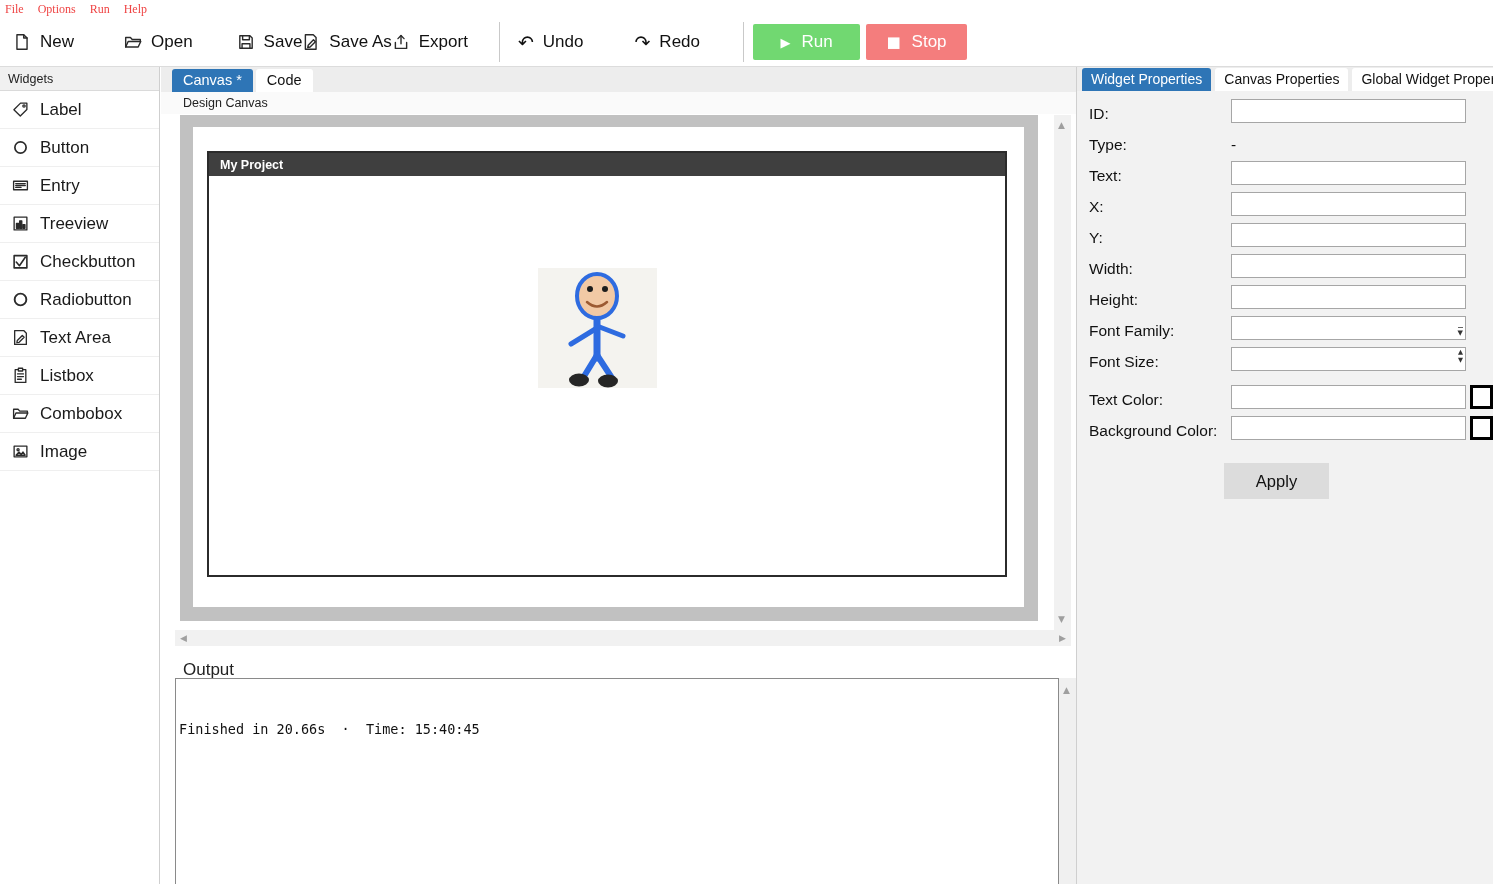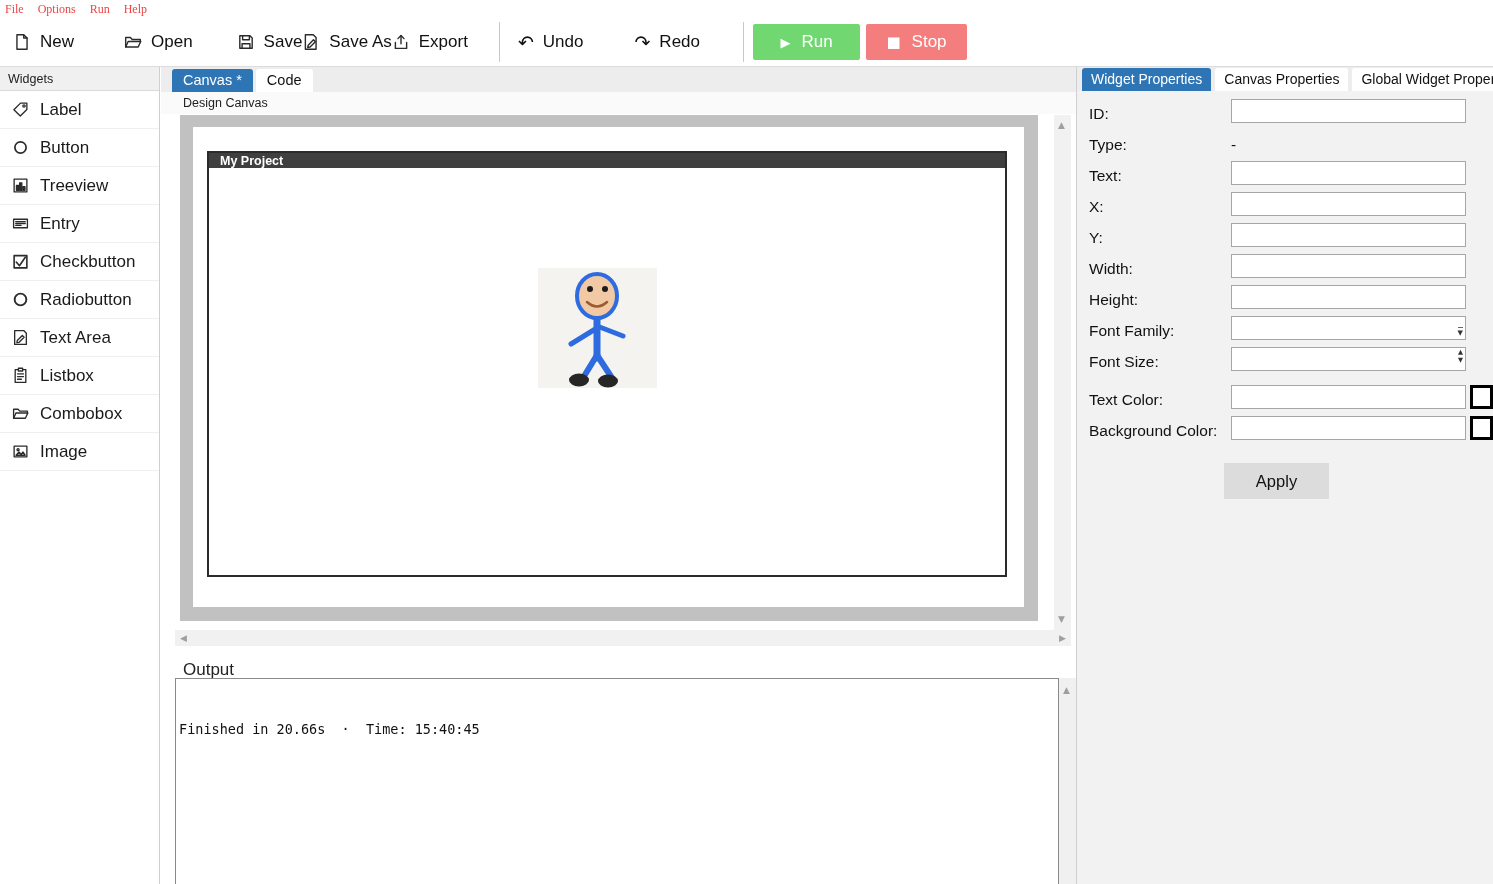--- a/index.html
+++ b/index.html
@@ -35,21 +35,21 @@
   
   .center { position:absolute; left:161px; top:67px; width:915px; bottom:0; background:#fff; }
   .ctabbar { position:absolute; left:0; top:0; right:0; height:25px; background:#ededed; display:flex; align-items:flex-end; padding-left:11px; gap:3px; }
   .tab { font-size:14.5px; padding:3px 11px 4px; background:#fff; color:#111; border-radius:3px 3px 0 0; cursor:default; white-space:nowrap; }
   .tab.active { background:#2e75b6; color:#fff; }
   .design-label { position:absolute; left:0; top:25px; right:0; height:22px; background:#fafafa; font-size:12.5px; color:#222; padding:4px 0 0 22px; }
 
   .canvas-outer { position:absolute; left:19px; top:48px; width:858px; height:506px; background:#c1c1c1; }
   .canvas-page { position:absolute; left:13px; top:12px; width:831px; height:480px; background:#fff; }
   .proj-window { position:absolute; left:14px; top:24px; width:800px; height:426px; background:#fff; border:2px solid #2b2b2b; }
-  .proj-titlebar { height:15px; background:#3f3f3f; color:#fff; font-size:12.5px; font-weight:bold; display:flex; align-items:center; padding-left:11px; }
+  .proj-titlebar { height:23px; background:#3f3f3f; color:#fff; font-size:12.5px; font-weight:bold; display:flex; align-items:center; padding-left:11px; }
   .stickfig { position:absolute; left:329px; top:115px; width:119px; height:120px; background:#f4f3ef; }
 
   .vscroll { position:absolute; left:893px; top:48px; width:17px; height:515px; background:#f1f1f1; }
   .hscroll { position:absolute; left:14px; top:563px; width:896px; height:16px; background:#f1f1f1; }
   .scr-arrow { position:absolute; font-size:9px; color:#9f9f9f; font-family:"DejaVu Sans", sans-serif; line-height:1; }
   .vscroll .up { left:4px; top:6px; } .vscroll .down { left:4px; bottom:6px; }
   .hscroll .left { left:5px; top:4px; } .hscroll .right { right:5px; top:4px; }
 
   .output-label { position:absolute; left:22px; top:593px; font-size:17px; color:#222; }
   .output-box { position:absolute; left:14px; top:611px; width:884px; bottom:0; background:#fff; border:1px solid #8a8a8a; border-bottom:none; padding:5px 2px 0 3px; font-family:"DejaVu Sans Mono", monospace; font-size:13.5px; color:#111; }
@@ -156,33 +156,33 @@
       <span>Label</span>
     </div>
     <div class="widget-item">
       <svg class="ic" viewBox="0 0 16 16" style="stroke-width:1.6">
           <circle cx="8" cy="8" r="5.3"></circle>
         </svg>
       <span>Button</span>
     </div>
     <div class="widget-item">
       <svg class="ic" viewBox="0 0 16 16">
+          <rect x="1.5" y="4" width="13" height="8"></rect>
+          <path d="M3.5 6.2h9M3.5 8h9M3.5 9.8h5"></path>
+        </svg>
+      <span>Entry</span>
+    </div>
+    <div class="widget-item">
+      <svg class="ic" viewBox="0 0 16 16">
           <rect x="2" y="2" width="12" height="12"></rect>
           <rect x="4.2" y="8" width="2" height="4.5" fill="#2b2b2b"></rect>
           <rect x="7.2" y="5.5" width="2" height="7" fill="#2b2b2b"></rect>
           <rect x="10.2" y="9" width="2" height="3.5" fill="#2b2b2b"></rect>
         </svg>
       <span>Treeview</span>
-    </div>
-    <div class="widget-item">
-      <svg class="ic" viewBox="0 0 16 16">
-          <rect x="1.5" y="4" width="13" height="8"></rect>
-          <path d="M3.5 6.2h9M3.5 8h9M3.5 9.8h5"></path>
-        </svg>
-      <span>Entry</span>
     </div>
     <div class="widget-item">
       <svg class="ic" viewBox="0 0 16 16" style="stroke-width:1.5">
           <rect x="2" y="2.5" width="12" height="11.5"></rect>
           <path d="M4 8.5l3 3.5 5.5-8"></path>
         </svg>
       <span>Checkbutton</span>
     </div>
     <div class="widget-item">
       <svg class="ic" viewBox="0 0 16 16" style="stroke-width:1.8">

